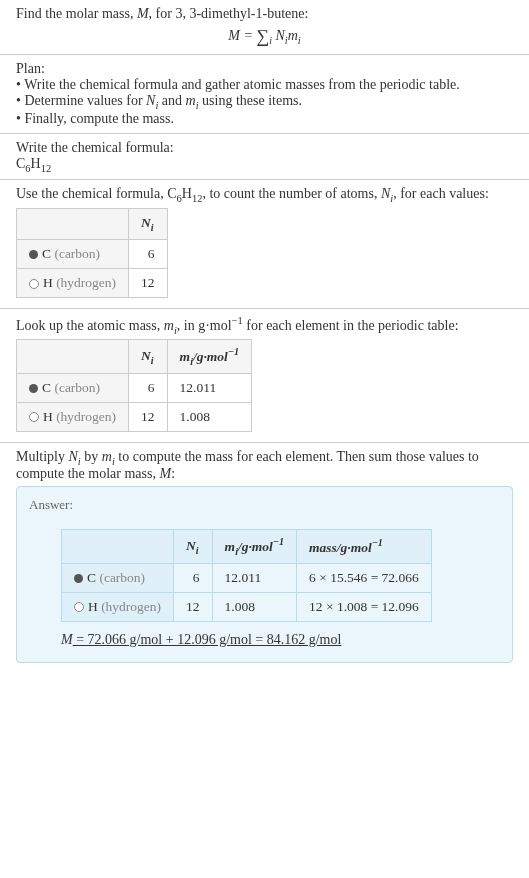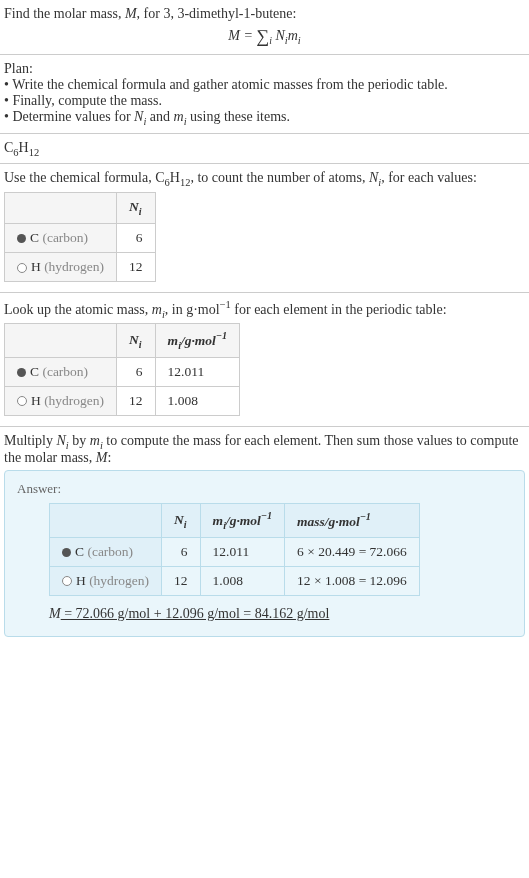--- a/index.html
+++ b/index.html
@@ -5,21 +5,21 @@
   body {
     margin: 0;
     padding: 0;
     font-family: Georgia, 'Times New Roman', serif;
     font-size: 14px;
     color: #333;
     background: #fff;
     width: 529px;
   }
   .section {
-    padding: 6px 4px;
+    padding: 6px 16px;
     border-bottom: 1px solid #ccc;
   }
   .section:last-child { border-bottom: none; }
   .formula-line {
     font-style: italic;
     margin: 2px 0;
     text-align: center;
   }
   .sub { vertical-align: sub; font-size: 0.75em; }
   .sup { vertical-align: super; font-size: 0.75em; }
@@ -55,21 +55,21 @@
   .answer-box {
     background: #eaf6fb;
     border: 1px solid #b9dcea;
     border-radius: 4px;
     padding: 10px 12px 14px 12px;
     margin-top: 4px;
   }
   .answer-box .label {
     font-size: 13px;
     color: #666;
-    margin-bottom: 6px;
+    margin-bottom: 16px;
   }
   .answer-box table th, .answer-box table td {
     border: 1px solid #b9dcea;
     background: #eaf6fb;
   }
   .answer-box table td.lbl, .answer-box table th { background:#e0f0f8;}
   .answer-line {
     margin-top: 10px;
     font-style: italic;
   }
@@ -84,27 +84,28 @@
   </div>
   <div class="formula-line">
     <span>M</span><span> = </span><span class="sum-sym">∑</span><span class="sum-idx">i</span>
     <span>N</span><span class="sub">i</span><span>m</span><span class="sub">i</span>
   </div>
 </div>
 
 <div class="section">
   <div>Plan:</div>
   <div>• Write the chemical formula and gather atomic masses from the periodic table.</div>
-  <div>• Finally, compute the mass.</div>
   <div>
     <span>• Determine values for </span><i><span>N</span><span class="sub">i</span></i><span> and </span><i><span>m</span><span class="sub">i</span></i><span> using these items.</span>
   </div>
+  <div>• Finally, compute the mass.</div>
 </div>
 
 <div class="section">
+  <div>Write the chemical formula:</div>
   <div>
     <span>C</span><span class="sub">6</span><span>H</span><span class="sub">12</span>
   </div>
 </div>
 
 <div class="section">
   <div>
     <span>Use the chemical formula, </span><span>C</span><span class="sub">6</span><span>H</span><span class="sub">12</span><span>, to count the number of atoms, </span><i><span>N</span><span class="sub">i</span></i><span>, for each values:</span>
   </div>
   <table>
@@ -163,21 +164,21 @@
             <tr>
         <th></th>
         <th><i><span>N</span><span class="sub">i</span></i></th>
         <th><i><span>m</span><span class="sub">i</span></i><span>/g·mol</span><span class="sup">−1</span></th>
         <th><span>mass/g·mol</span><span class="sup">−1</span></th>
       </tr>
       <tr>
         <td class="lbl"><span class="dot dot-c"></span><span>C</span><span class="gray"> (carbon)</span></td>
         <td class="num">6</td>
         <td>12.011</td>
-        <td>6 × 20.449 = 72.066</td>
+        <td>6 × 15.546 = 72.066</td>
       </tr>
       <tr>
         <td class="lbl"><span class="dot dot-h"></span><span>H</span><span class="gray"> (hydrogen)</span></td>
         <td class="num">12</td>
         <td>1.008</td>
         <td>12 × 1.008 = 12.096</td>
       </tr>
     </tbody>
         </table>
     <div class="answer-line">

